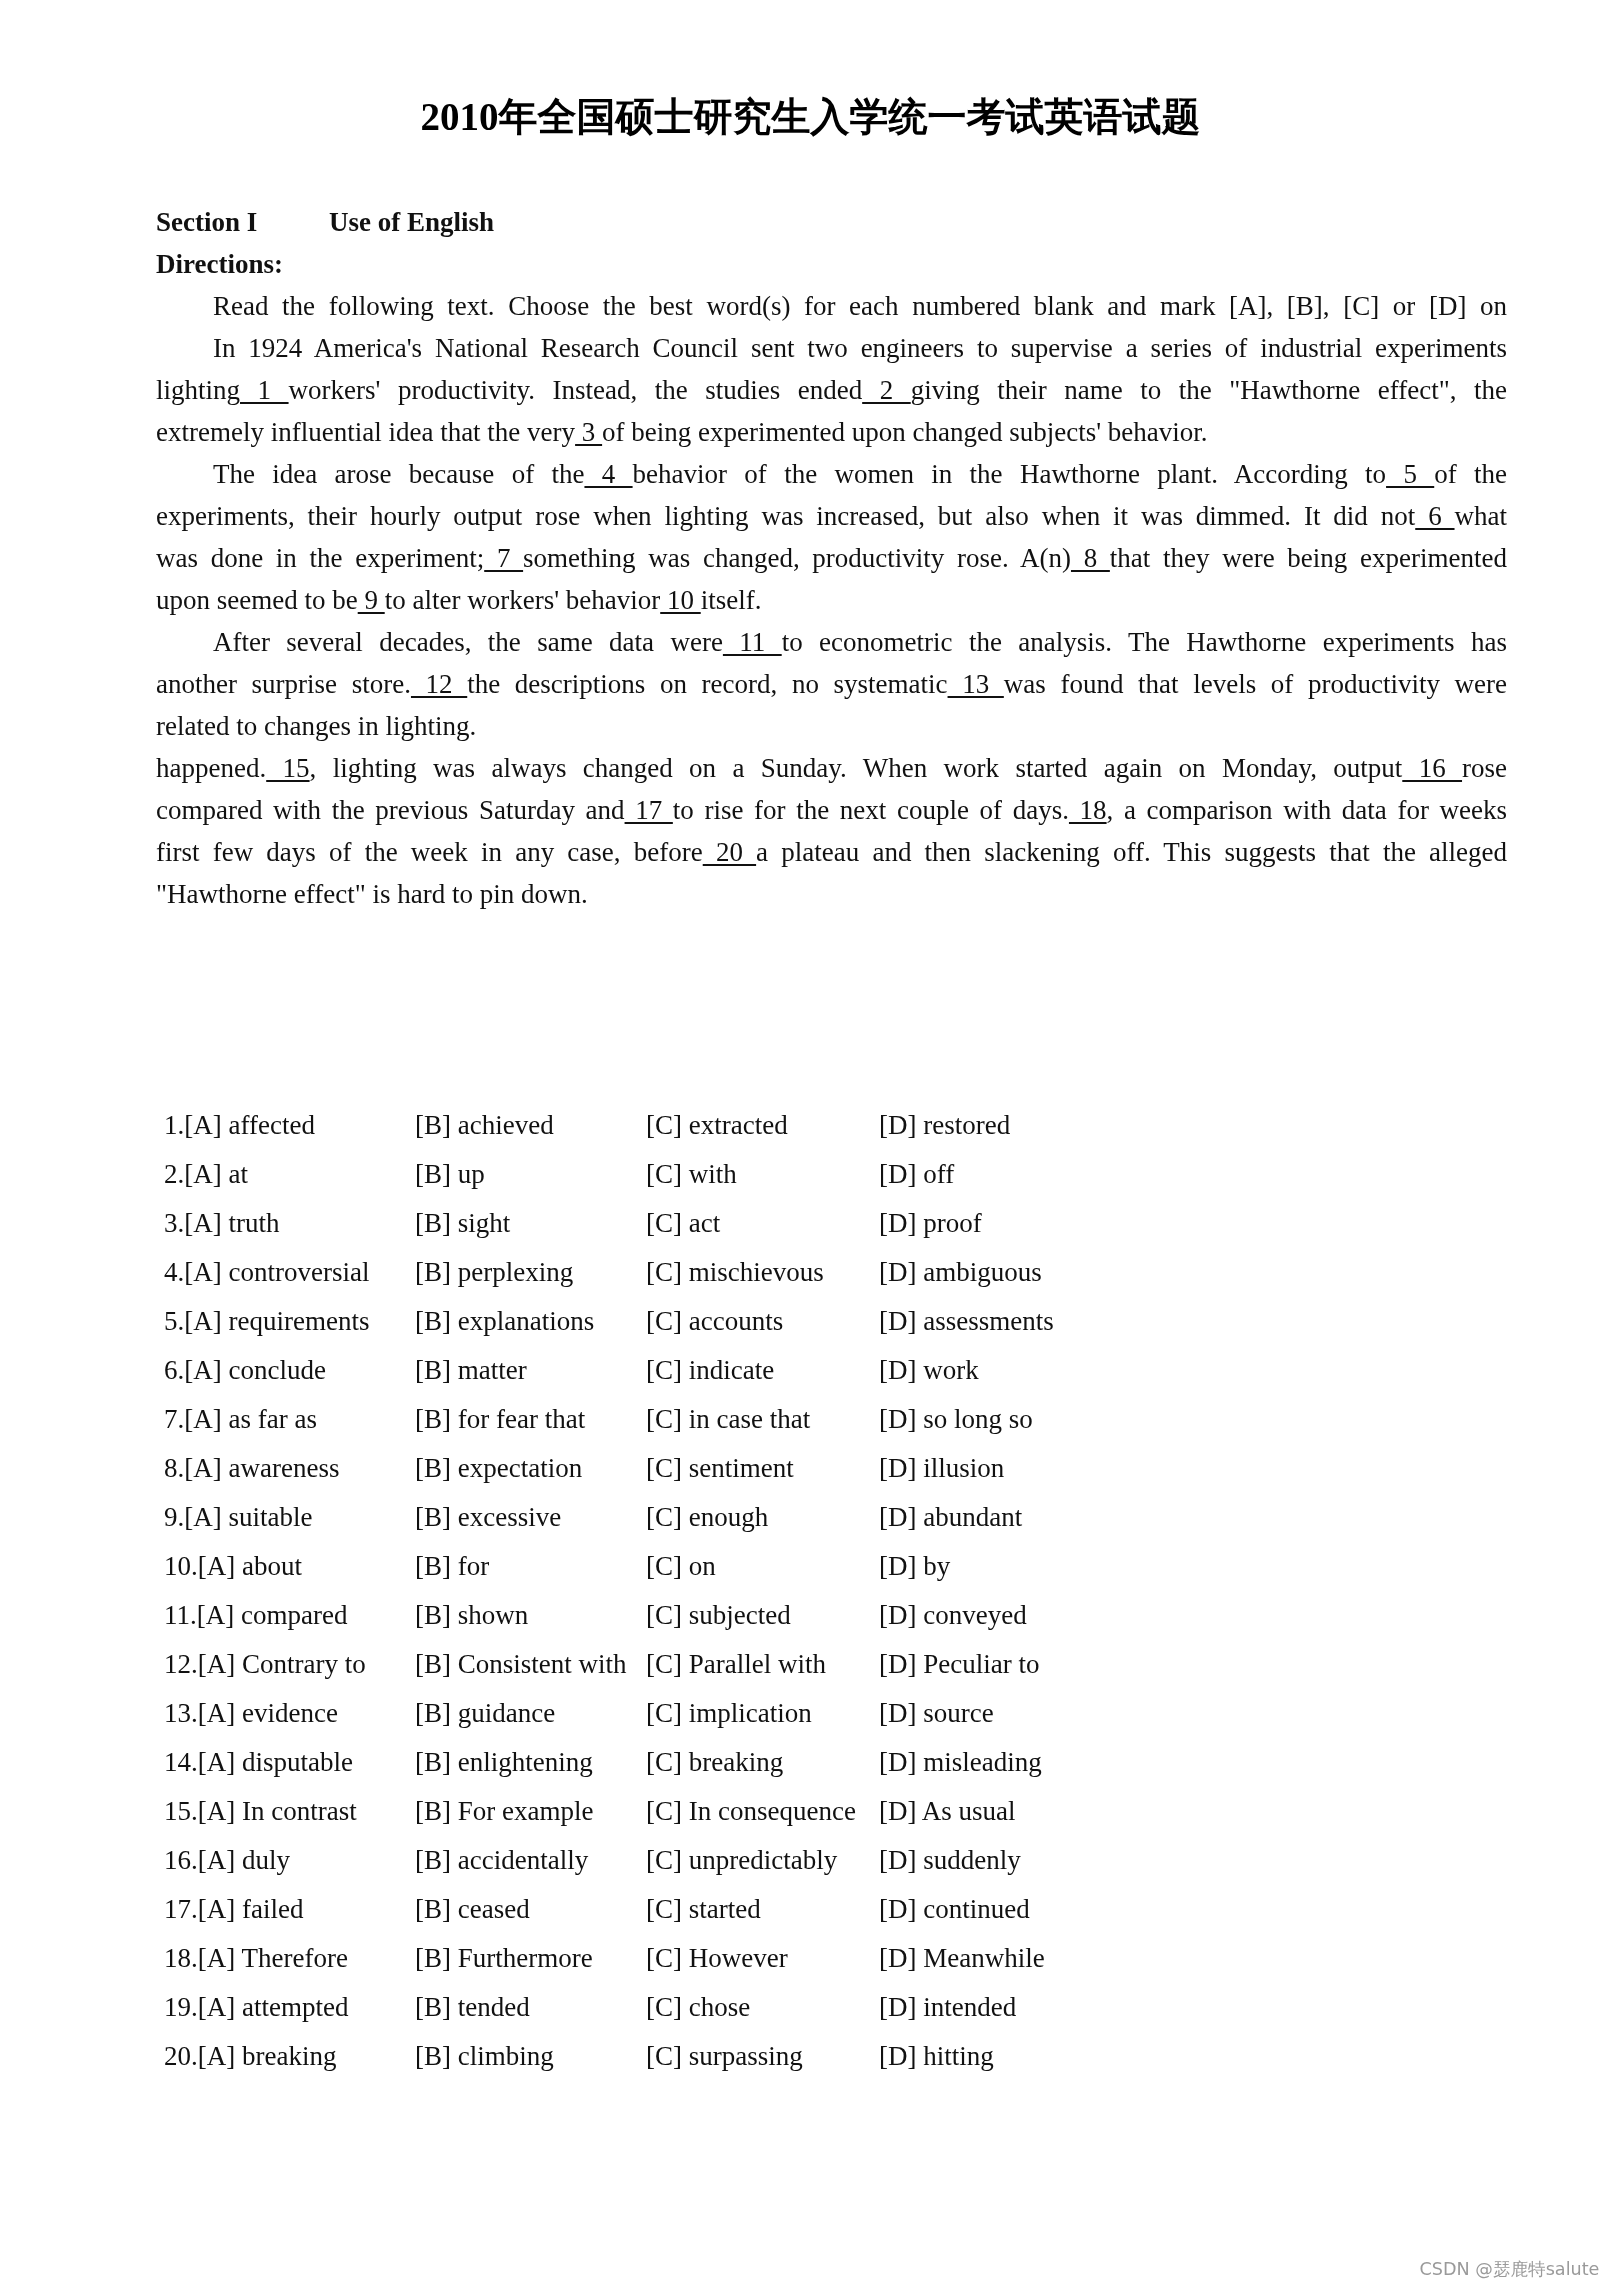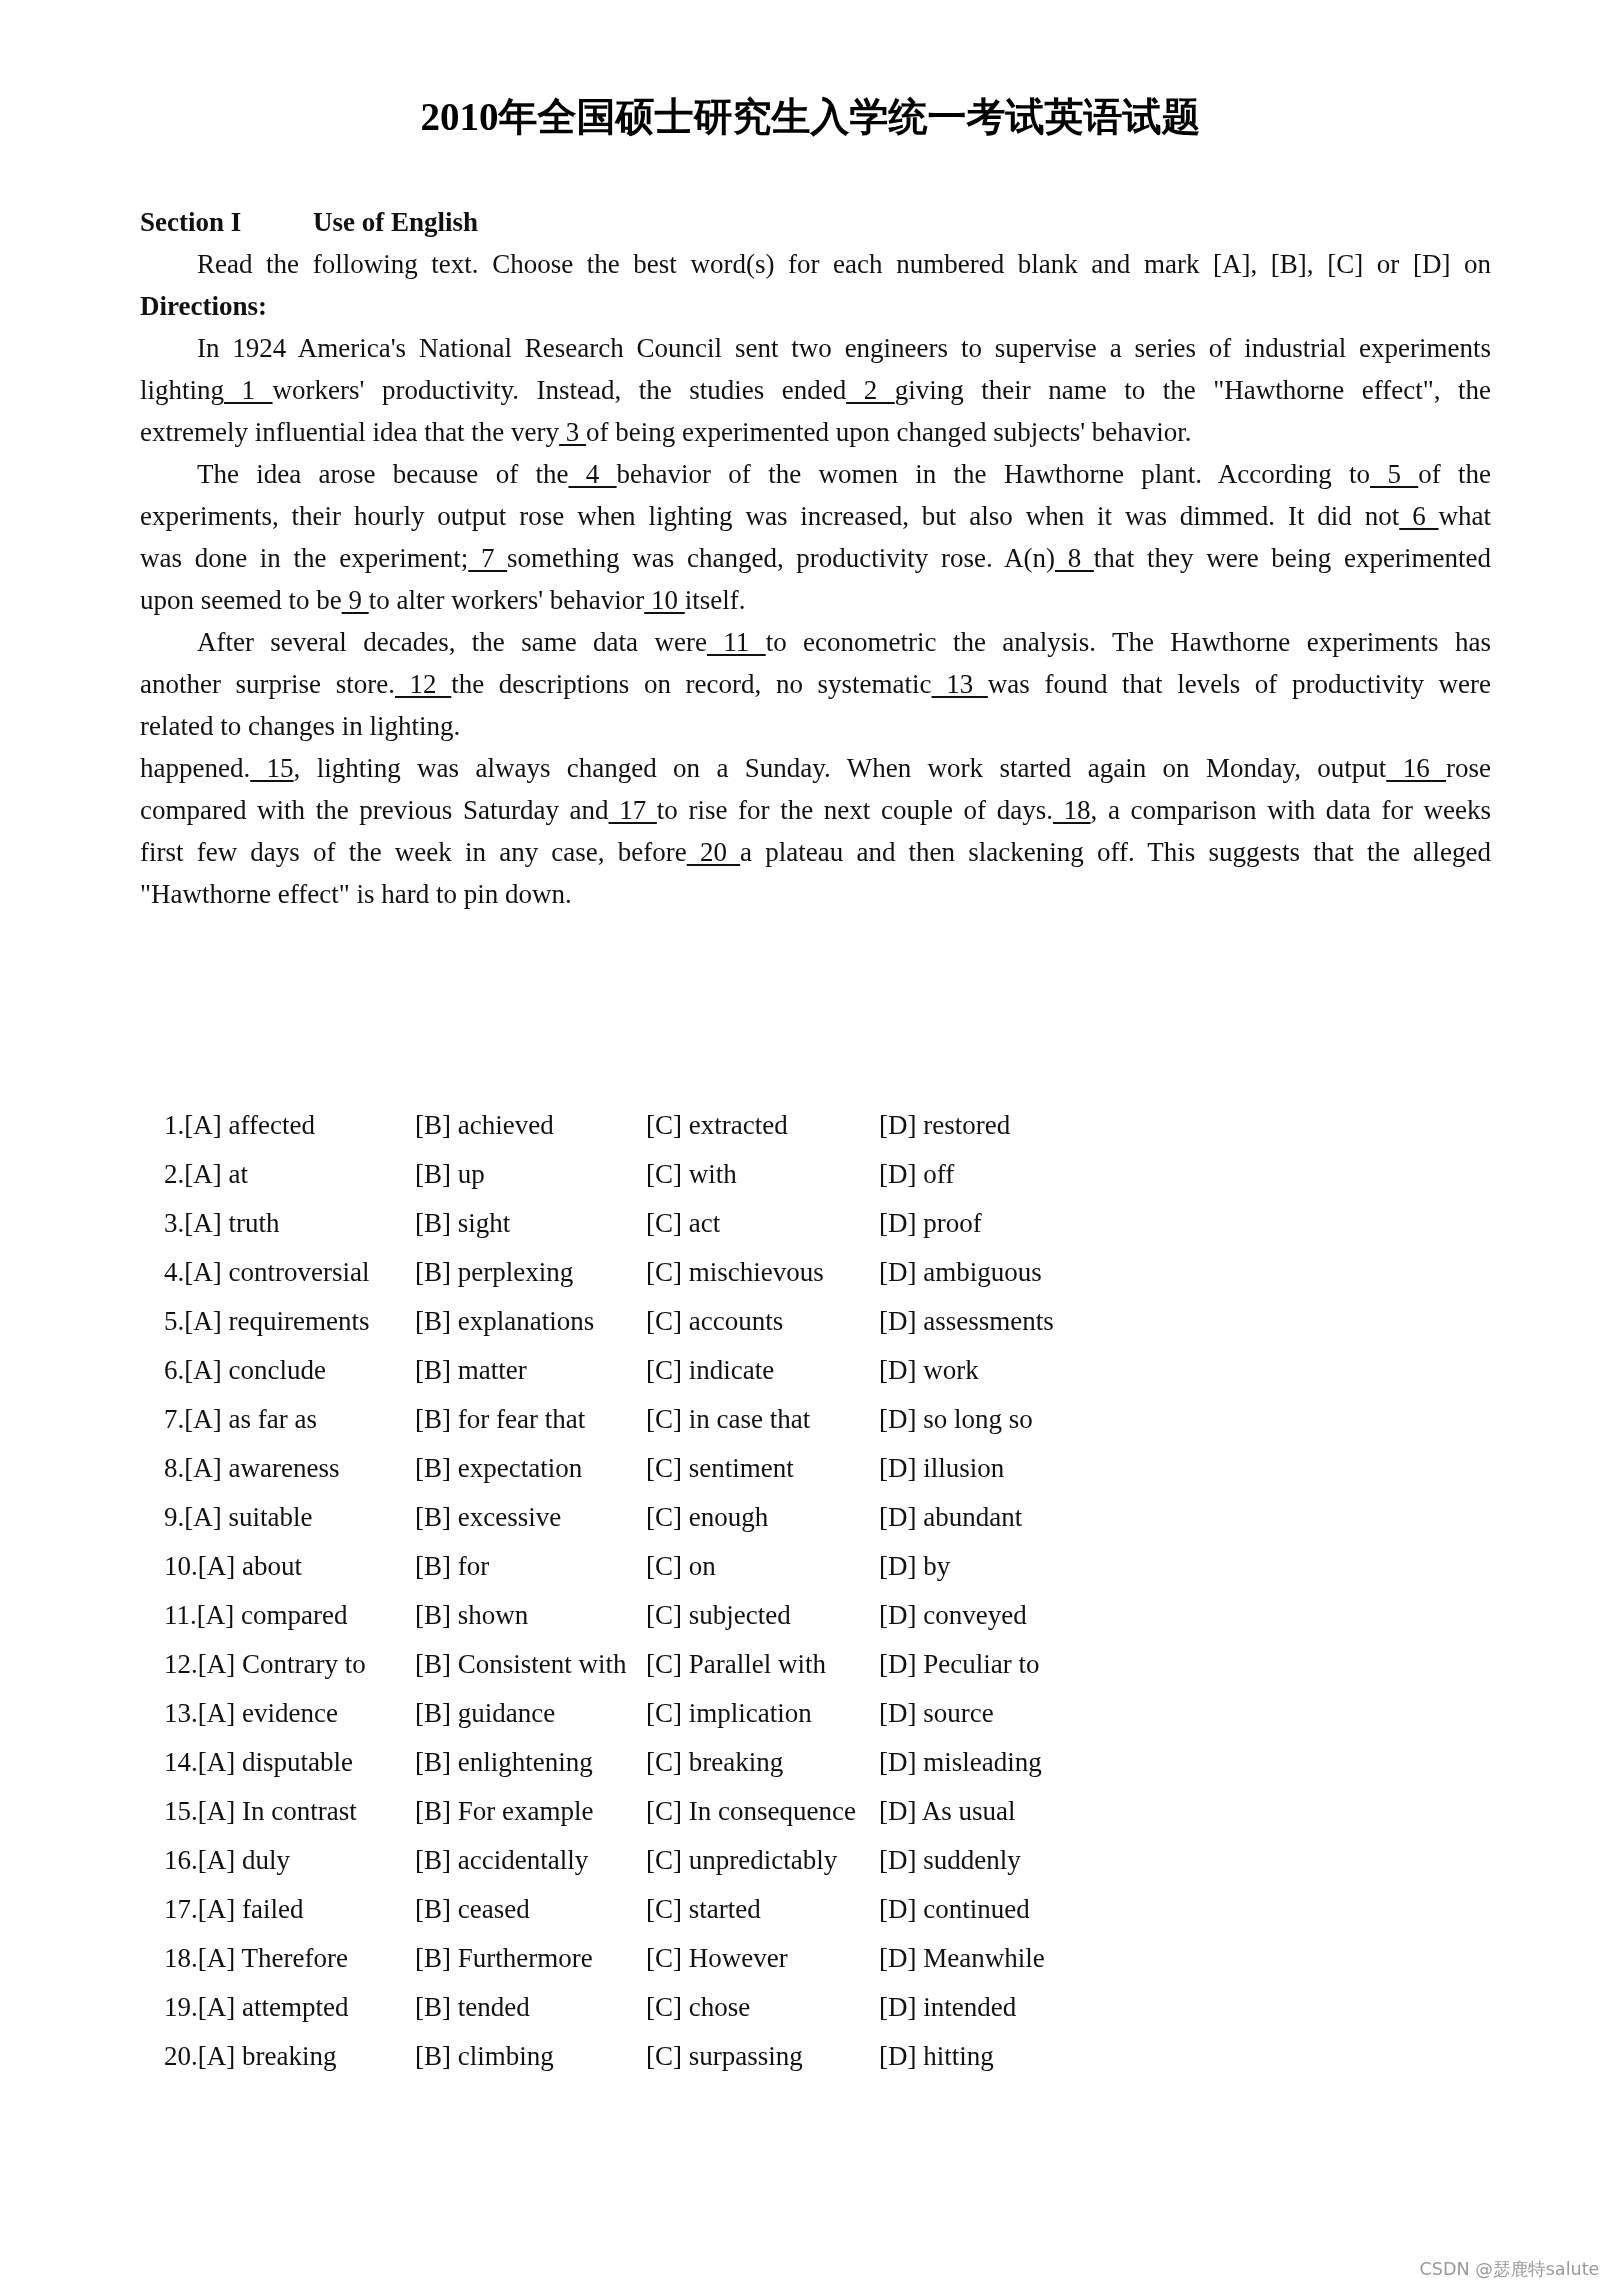--- a/index.html
+++ b/index.html
@@ -1,20 +1,20 @@
 <!DOCTYPE html>
 <html><head>
 <meta charset="utf-8">
 <style>
   html, body { margin: 0; padding: 0; background: #ffffff; }
   body { width: 1621px; height: 2293px; position: relative; overflow: hidden;
          font-family: "Liberation Serif", "DejaVu Serif", serif; color: #111; }
   .title { position: absolute; left: 0; width: 1621px; top: 90px; text-align: center;
            font-size: 39px; font-weight: bold; letter-spacing: 0px; color: #000; }
-  .content { position: absolute; left: 140px; top: 201px; width: 1351px; }
+  .content { position: absolute; left: 156px; top: 201px; width: 1351px; }
   .line { height: 42px; line-height: 42px; font-size: 27px; white-space: nowrap; }
   .line.j { text-align: justify; text-align-last: justify; white-space: normal; overflow: hidden; }
   .line.indent { padding-left: 57px; }
   .bold { font-weight: bold; }
   .sec-label { display: inline-block; width: 173px; }
   .blank { text-decoration: underline; text-decoration-thickness: 2px; text-underline-offset: 2.9px; white-space: pre; }
   .options { position: absolute; left: 156px; top: 1106px; }
   .opt-row { position: relative; height: 49px; line-height: 39px; font-size: 27px; white-space: nowrap; }
   .opt-row span { position: absolute; top: 0; }
   .c0 { left: 8px; } .c1 { left: 259px; } .c2 { left: 490px; } .c3 { left: 723px; }
@@ -23,22 +23,22 @@
 </style>
 </head>
 <body>
 
 <div class="title">2010年全国硕士研究生入学统一考试英语试题</div>
 
 <div class="content">
   <div class="line bold">
     <span class="sec-label">Section I</span><span>Use of English</span>
   </div>
+  <div class="line bold">Directions:</div>
   <div class="line j indent">Read the following text. Choose the best word(s) for each numbered blank and mark [A], [B], [C] or [D] on</div>
-  <div class="line bold">Directions:</div>
   <div id="passage">
       <div>
         <div class="line j indent"><span>In 1924 America's National Research Council sent two engineers to supervise a series of industrial experiments</span></div>
         <div class="line j"><span>lighting</span><span class="blank"> 1 </span><span>workers' productivity. Instead, the studies ended</span><span class="blank"> 2 </span><span>giving their name to the "Hawthorne effect", the</span></div>
         <div class="line"><span>extremely influential idea that the very</span><span class="blank"> 3 </span><span>of being experimented upon changed subjects' behavior.</span></div>
       </div>
       <div>
         <div class="line j indent"><span>The idea arose because of the</span><span class="blank"> 4 </span><span>behavior of the women in the Hawthorne plant. According to</span><span class="blank"> 5 </span><span>of the</span></div>
         <div class="line j"><span>experiments, their hourly output rose when lighting was increased, but also when it was dimmed. It did not</span><span class="blank"> 6 </span><span>what</span></div>
         <div class="line j"><span>was done in the experiment;</span><span class="blank"> 7 </span><span>something was changed, productivity rose. A(n)</span><span class="blank"> 8 </span><span>that they were being experimented</span></div>

